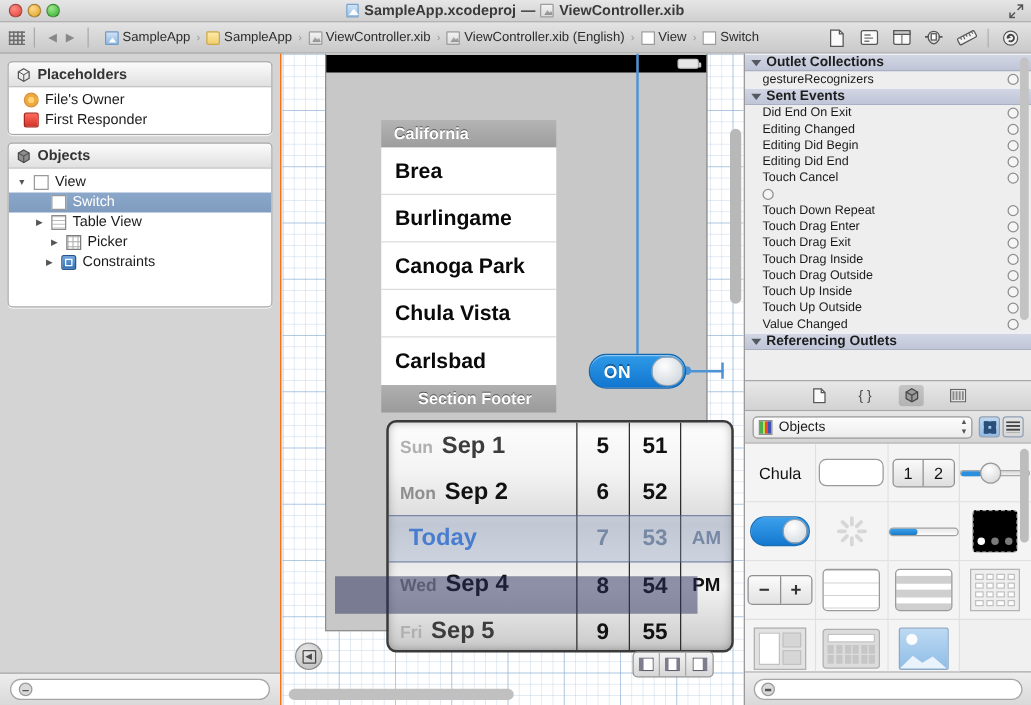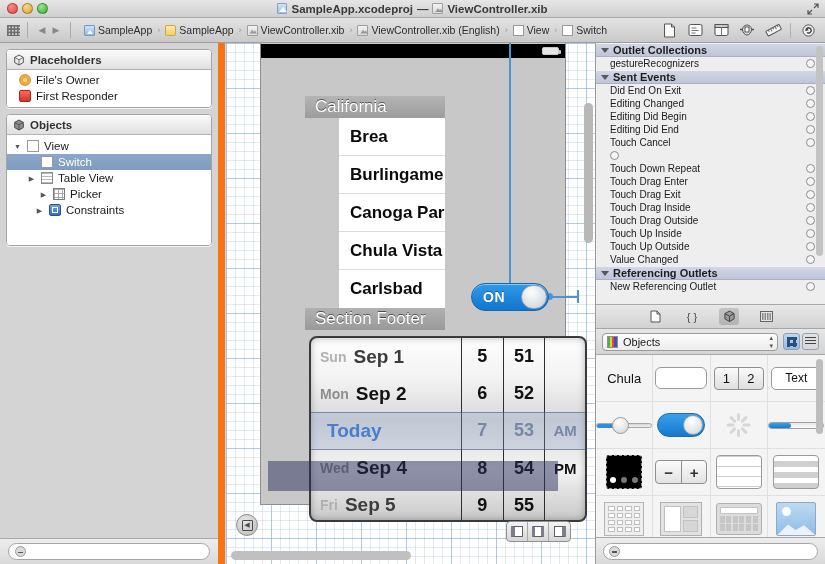--- a/index.html
+++ b/index.html
@@ -75,21 +75,21 @@
     background:linear-gradient(#b6b6b6,#8f8f8f); clip-path:polygon(0 100%,35% 20%,60% 60%,80% 35%,100% 100%);}
   .ic-view { background:#fff; border:1px solid #9a9a9a; }
   .tb-right { margin-left:auto; display:flex; align-items:center; gap:0px; padding-right:4px; }
   .tbtn { width:26px; height:19px; display:flex; align-items:center; justify-content:center; }
   .tbtn svg { display:block; }
   .tb-vsep { width:1px; height:15px; background:#b0b0b0; margin:0 4px; }
 
   
   .sidebar {
     position:absolute; left:0; top:43px; width:225px; bottom:0;
-    background:#d4d4d4; border-right:7px solid #f97316;
+    background:#d4d4d4; border-right:1px solid #f97316;
     display:flex; flex-direction:column;
   }
   .panel {
     margin:6px 6px 0 6px; background:#fff;
     border:1px solid #a5a5a5; border-radius:4px; overflow:hidden;
     box-shadow:0 1px 0 rgba(255,255,255,.7);
   }
   .panel-head {
     height:20px; display:flex; align-items:center; gap:5px; padding:0 6px;
     background:linear-gradient(#fbfbfb,#e0e0e0);
@@ -163,26 +163,26 @@
     width:17px; height:8px; border:1px solid #c9c9c9; border-radius:2px;
     background:#e7e7e7; position:relative;
   }
   .battery:after { content:""; position:absolute; right:-3px; top:2px;
     width:2px; height:4px; background:#c9c9c9; border-radius:0 1px 1px 0; }
 
   
   .tableview { position:absolute; left:44px; top:60px; width:140px; }
   .tv-header, .tv-footer {
     height:22px; line-height:22px; padding-left:10px;
-    font-size:17px; font-weight:normal; color:#fff;
+    font-size:13px; font-weight:bold; color:#fff;
     text-shadow:0 -1px 0 rgba(0,0,0,.55);
     background:linear-gradient(#b4b4b4,#9d9d9d);
   }
-  .tv-footer { background:linear-gradient(#b0b0b0,#9a9a9a); }
-  .tv-rows { background:#fff;margin-left:34px; }
+  .tv-footer { background:linear-gradient(#b0b0b0,#9a9a9a);text-align:center; }
+  .tv-rows { background:#fff; }
   .tv-row {
     height:38px; line-height:38px; padding-left:11px;
     font-size:17px; font-weight:bold; color:#0a0a0a;
     border-bottom:1px solid #dcdcdc; white-space:nowrap; overflow:hidden;
   }
   .tv-row:last-child { border-bottom:none; }
 
   
   .switch-wrap { position:absolute; left:210px; top:247px; }
   .uiswitch {
@@ -794,24 +794,20 @@
         </div>
       <div class="conn-row">
           <span class="nm">Value Changed</span>
           <span class="dot-o"></span>
         </div>
 
       <div class="sec-head">
         <span class="tri"></span>
         <span>Referencing Outlets</span>
       </div>
-      <div class="conn-row">
-        <span class="nm">New Referencing Outlet</span>
-        <span class="dot-o"></span>
-      </div>
 
       <div class="insp-sbar"></div>
     </div>
 
     <div class="insp-tabs">
       <div class="itab">
         <svg width="11" height="13" viewBox="0 0 11 13">
             <path d="M1 1h6l3 3v8H1z" fill="#fafafa" stroke="#555"></path>
             <path d="M7 1v3h3" fill="none" stroke="#555"></path>
           </svg>
@@ -853,23 +849,20 @@
           <span class="obj-label">Chula</span>
         </div>
         <div class="lg-cell">
             <span class="obj-round"></span>
           </div>
         <div class="lg-cell">
           <span class="obj-seg">
               <span>1</span>
               <span>2</span>
             </span>
-        </div>
-        <div class="lg-cell">
-          <span class="obj-text">Text</span>
         </div>
 
         <div class="lg-cell">
           <span class="obj-slider">
               <i class="trk"></i>
               <i class="fill"></i>
               <i class="kn"></i>
             </span>
         </div>
         <div class="lg-cell">

